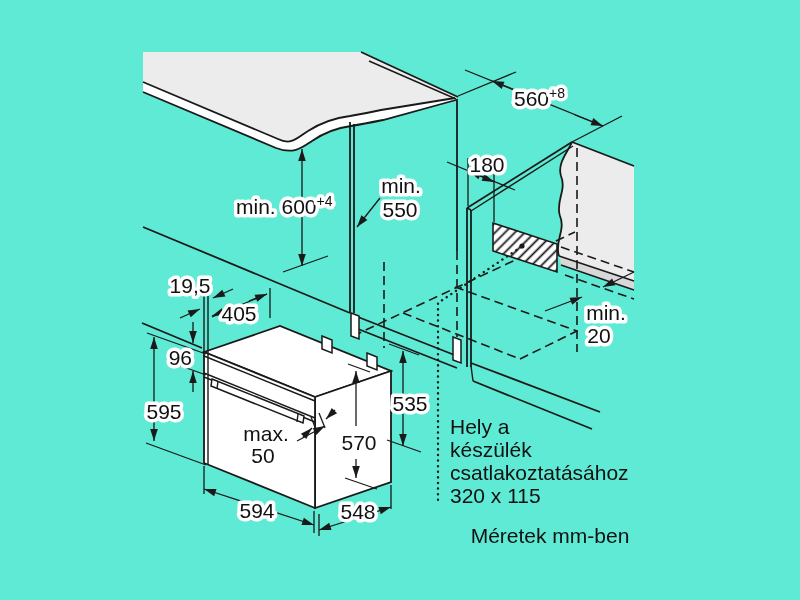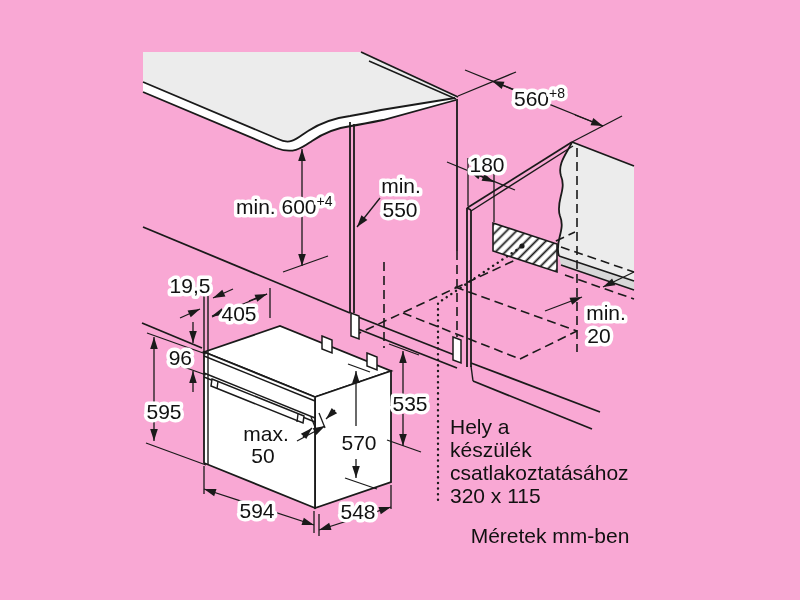--- a/index.html
+++ b/index.html
@@ -1,16 +1,16 @@
 <!DOCTYPE html>
 <html><head>
 <meta charset="utf-8">
 <style>
   html,body{margin:0;padding:0;background:#fff;}
-  #stage{position:relative;width:800px;height:600px;background:#f9a8d4;overflow:hidden;text-decoration:underline;}
+  #stage{position:relative;width:800px;height:600px;background:#5eead4;overflow:hidden;text-decoration:underline;}
   svg{display:block;}
   .s  {stroke:#1a1a1a;stroke-width:1.8;fill:none;}
   .s14{stroke:#1a1a1a;stroke-width:1.4;fill:none;}
   .dim{stroke:#1a1a1a;stroke-width:1.3;fill:none;}
   .dash{stroke:#1a1a1a;stroke-width:1.6;fill:none;stroke-dasharray:9 5;}
   .dotl{stroke:#1a1a1a;stroke-width:2.4;fill:none;stroke-dasharray:0.1 5.5;stroke-linecap:round;}
   .wf{fill:#ffffff;stroke:#1a1a1a;stroke-width:1.8;}
   .wf14{fill:#ffffff;stroke:#1a1a1a;stroke-width:1.5;}
   text{font-family:"Liberation Sans","DejaVu Sans",sans-serif;font-size:21px;fill:#111;}
   .halo{paint-order:stroke;stroke:#fff;stroke-width:7px;stroke-linejoin:round;}

